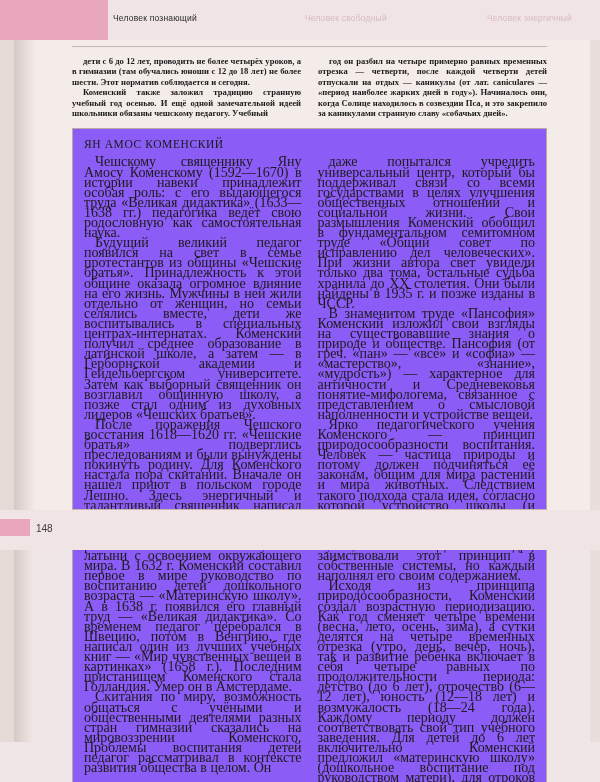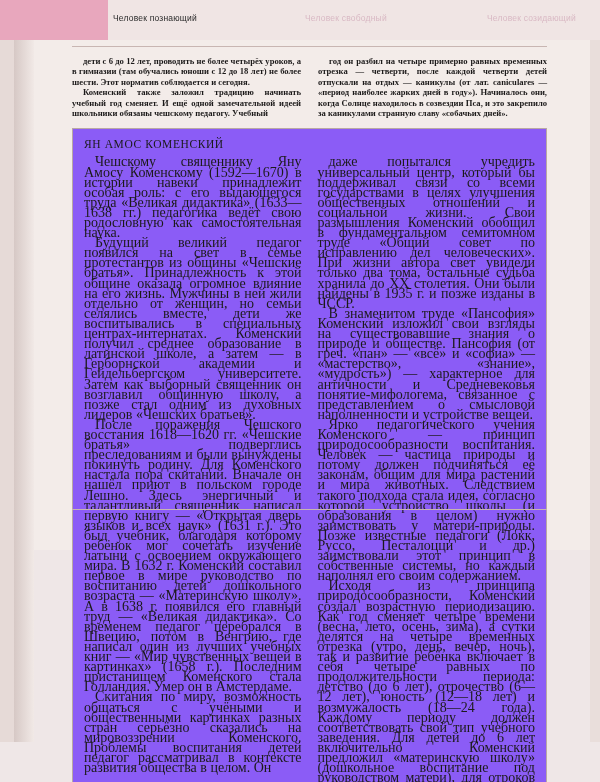--- a/index.html
+++ b/index.html
@@ -189,51 +189,55 @@
 <div class="page">
 
   <div class="scan-edge-left"></div>
   <div class="gutter-shadow"></div>
   <div class="scan-edge-right"></div>
 
   <div class="top-band">
     <div class="pink-block"></div>
     <div class="runhead active">Человек познающий</div>
     <div class="runhead dim1">Человек свободный</div>
-    <div class="runhead dim2">Человек созидающий</div>
+    <div class="runhead dim2">Человек энергичный</div>
   </div>
   <div class="top-rule"></div>
 
   <div class="content">
 
     <div class="cols intro-cols">
       <div class="col">
         <p>дети с 6 до 12 лет, проводить не более четырёх уроков, а в гимназии (там обучались юноши с 12 до 18 лет) не более шести. Этот норматив соблюдается и сегодня.</p>
-        <p>Коменский также заложил традицию начинать учебный год сменяет. И ещё одной замечательной идеей школьники обязаны чешскому педагогу. Учебный</p>
+        <p>Коменский также заложил традицию странную учебный год осенью. И ещё одной замечательной идеей школьники обязаны чешскому педагогу. Учебный</p>
       </div>
       <div class="col">
         <p>год он разбил на четыре примерно равных временных отрезка — четверти, после каждой четверти детей отпускали на отдых — каникулы (от лат. caniculares — «период наиболее жарких дней в году»). Начиналось они, когда Солнце находилось в созвездии Пса, и это закрепило за каникулами странную славу «собачьих дней».</p>
       </div>
     </div>
 
     <div class="article-box">
       <div class="article-title">ЯН АМОС КОМЕНСКИЙ</div>
       <div class="article-cols">
         <div class="article-col">
           <p>Чешскому священнику Яну Амосу Коменскому (1592—1670) в истории навеки принадлежит особая роль: с его выдающегося труда «Великая дидактика» (1633—1638 гг.) педагогика ведёт свою родословную как самостоятельная наука.</p>
           <p>Будущий великий педагог появился на свет в семье протестантов из общины «Чешские братья». Принадлежность к этой общине оказала огромное влияние на его жизнь. Мужчины в ней жили отдельно от женщин, но семьи селялись вместе, дети же воспитывались в специальных центрах-интернатах. Коменский получил среднее образование в латинской школе, а затем — в Герборнской академии и Гейдельбергском университете. Затем как выборный священник он возглавил общинную школу, а позже стал одним из духовных лидеров «Чешских братьев».</p>
           <p>После поражения Чешского восстания 1618—1620 гг. «Чешские братья» подверглись преследованиям и были вынуждены покинуть родину. Для Коменского настала пора скитаний. Вначале он нашёл приют в польском городе Лешно. Здесь энергичный и талантливый священник написал первую книгу — «Открытая дверь языков и всех наук» (1631 г.). Это был учебник, благодаря которому ребёнок мог сочетать изучение латыни с освоением окружающего мира. В 1632 г. Коменский составил первое в мире руководство по воспитанию детей дошкольного возраста — «Материнскую школу». А в 1638 г. появился его главный труд — «Великая дидактика». Со временем педагог перебрался в Швецию, потом в Венгрию, где написал один из лучших учебных книг — «Мир чувственных вещей в картинках» (1658 г.). Последним пристанищем Коменского стала Голландия. Умер он в Амстердаме.</p>
-          <p>Скитания по миру, возможность общаться с учёными и общественными картинках разных стран серьёзно сказались на мировоззрении Коменского. Проблемы воспитания детей педагог рассматривал в контексте развития общества в целом. Он</p>
+          <p>Скитания по миру, возможность общаться с учёными и общественными деятелями разных стран гимназии сказались на мировоззрении Коменского. Проблемы воспитания детей педагог рассматривал в контексте развития общества в целом. Он</p>
         </div>
         <div class="article-col">
           <p>даже попытался учредить универсальный центр, который бы поддерживал связи со всеми государствами в целях улучшения общественных отношений и социальной жизни. Свои размышления Коменский обобщил в фундаментальном семитомном труде «Общий совет по исправлению дел человеческих». При жизни автора свет увидели только два тома, остальные судьба хранила до XX столетия. Они были найдены в 1935 г. и позже изданы в ЧССР.</p>
           <p>В знаменитом труде «Пансофия» Коменский изложил свои взгляды на существовавшие знания о природе и обществе. Пансофия (от греч. «пан» — «всё» и «софиа» — «мастерство», «знание», «мудрость») — характерное для античности и Средневековья понятие-мифологема, связанное с представлением о смысловой наполненности и устройстве вещей.</p>
           <p>Ярко педагогического учения Коменского — принцип природосообразности воспитания. Человек — частица природы и потому должен подчиняться её законам, общим для мира растений и мира животных. Следствием такого подхода стала идея, согласно которой устройство школы (и образования в целом) нужно заимствовать у матери-природы. Позже известные педагоги (Локк, Руссо, Песталоцци и др.) заимствовали этот принцип в собственные системы, но каждый наполнял его своим содержанием.</p>
           <p>Исходя из принципа природосообразности, Коменский создал возрастную периодизацию. Как год сменяет четыре времени (весна, лето, осень, зима), а сутки делятся на четыре временных отрезка (утро, день, вечер, ночь), так и развитие ребёнка включает в себя четыре равных по продолжительности периода: детство (до 6 лет), отрочество (6—12 лет), юность (12—18 лет) и возмужалость (18—24 года). Каждому периоду должен соответствовать свой тип учебного заведения. Для детей до 6 лет включительно Коменский предложил «материнскую школу» (дошкольное воспитание под руководством матери), для отроков от 6 до 12 лет — «школу родного языка», для юношей с 12 до 18 лет — латинскую школу (или гимназию), для возмужалых молодых людей — академию. Он ввёл важный принцип: каждая образовательная</p>
         </div>
       </div>
     </div>
 
   </div>
 
   <div class="bottom-rule"></div>
+  <div class="footer-band">
+    <div class="footer-pink"></div>
+    <div class="page-number">148</div>
+  </div>
 
 </div>
 
 </body></html>

